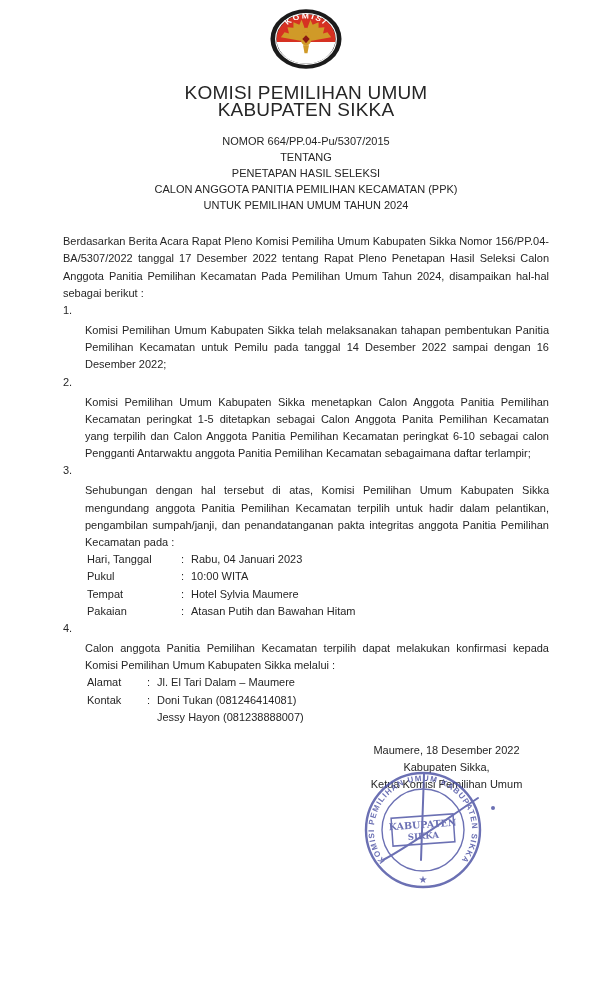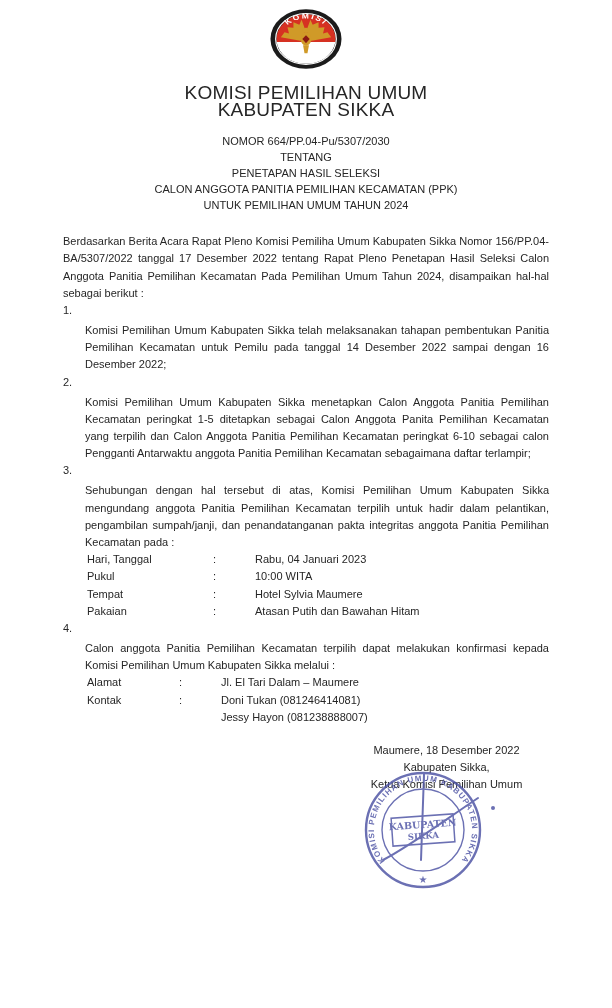--- a/index.html
+++ b/index.html
@@ -17,21 +17,21 @@
   .logo-wrap{text-align:center;}
   .logo-wrap svg{display:inline-block;}
   .org{text-align:center;font-size:19px;line-height:17px;margin-top:9px;letter-spacing:.2px;}
   .doc-title{text-align:center;margin-top:15px;line-height:16px;}
   .intro{margin:20px 0 0 0;text-align:justify;}
   .list{margin:0;}
   .li{display:flex;}
   .num{width:22px;flex:none;}
   .li-body{flex:1;min-width:0;}
   .li-text{text-align:justify;margin-top:20px;}
-  .detail-row{display:flex;margin-left:2px;gap:32px;}
+  .detail-row{display:flex;margin-left:2px;}
   .dlabel{width:94px;flex:none;}
   .dlabel.sm{width:60px;}
   .dsep{width:10px;flex:none;}
   .sig-block{position:relative;width:205px;margin:16px 0 0 auto;text-align:center;}
   .sig-space{height:56px;}
   .sig-name{color:#3a3a3a;}
   .stamp-svg{position:absolute;left:1px;top:26px;pointer-events:none;}
   .stamp-ink{opacity:.82;}
   .stamp-serif{font-family:"DejaVu Serif","Liberation Serif",serif;}
 </style>
@@ -67,21 +67,21 @@
       </text>
     </svg>
   </div>
 
   <div class="org">
     <div>KOMISI PEMILIHAN UMUM</div>
     <div>KABUPATEN SIKKA</div>
   </div>
 
   <div class="doc-title">
-    <div>NOMOR 664/PP.04-Pu/5307/2030</div>
+    <div>NOMOR 664/PP.04-Pu/5307/2015</div>
     <div>TENTANG</div>
     <div>PENETAPAN HASIL SELEKSI</div>
     <div>CALON ANGGOTA PANITIA PEMILIHAN KECAMATAN (PPK)</div>
     <div>UNTUK PEMILIHAN UMUM TAHUN 2024</div>
   </div>
 
   <p class="intro">Berdasarkan Berita Acara Rapat Pleno Komisi Pemiliha Umum Kabupaten Sikka Nomor 156/PP.04-BA/5307/2022 tanggal 17 Desember 2022 tentang Rapat Pleno Penetapan Hasil Seleksi Calon Anggota Panitia Pemilihan Kecamatan Pada Pemilihan Umum Tahun 2024, disampaikan hal-hal sebagai berikut :</p>
 
   <div class="list">
 

